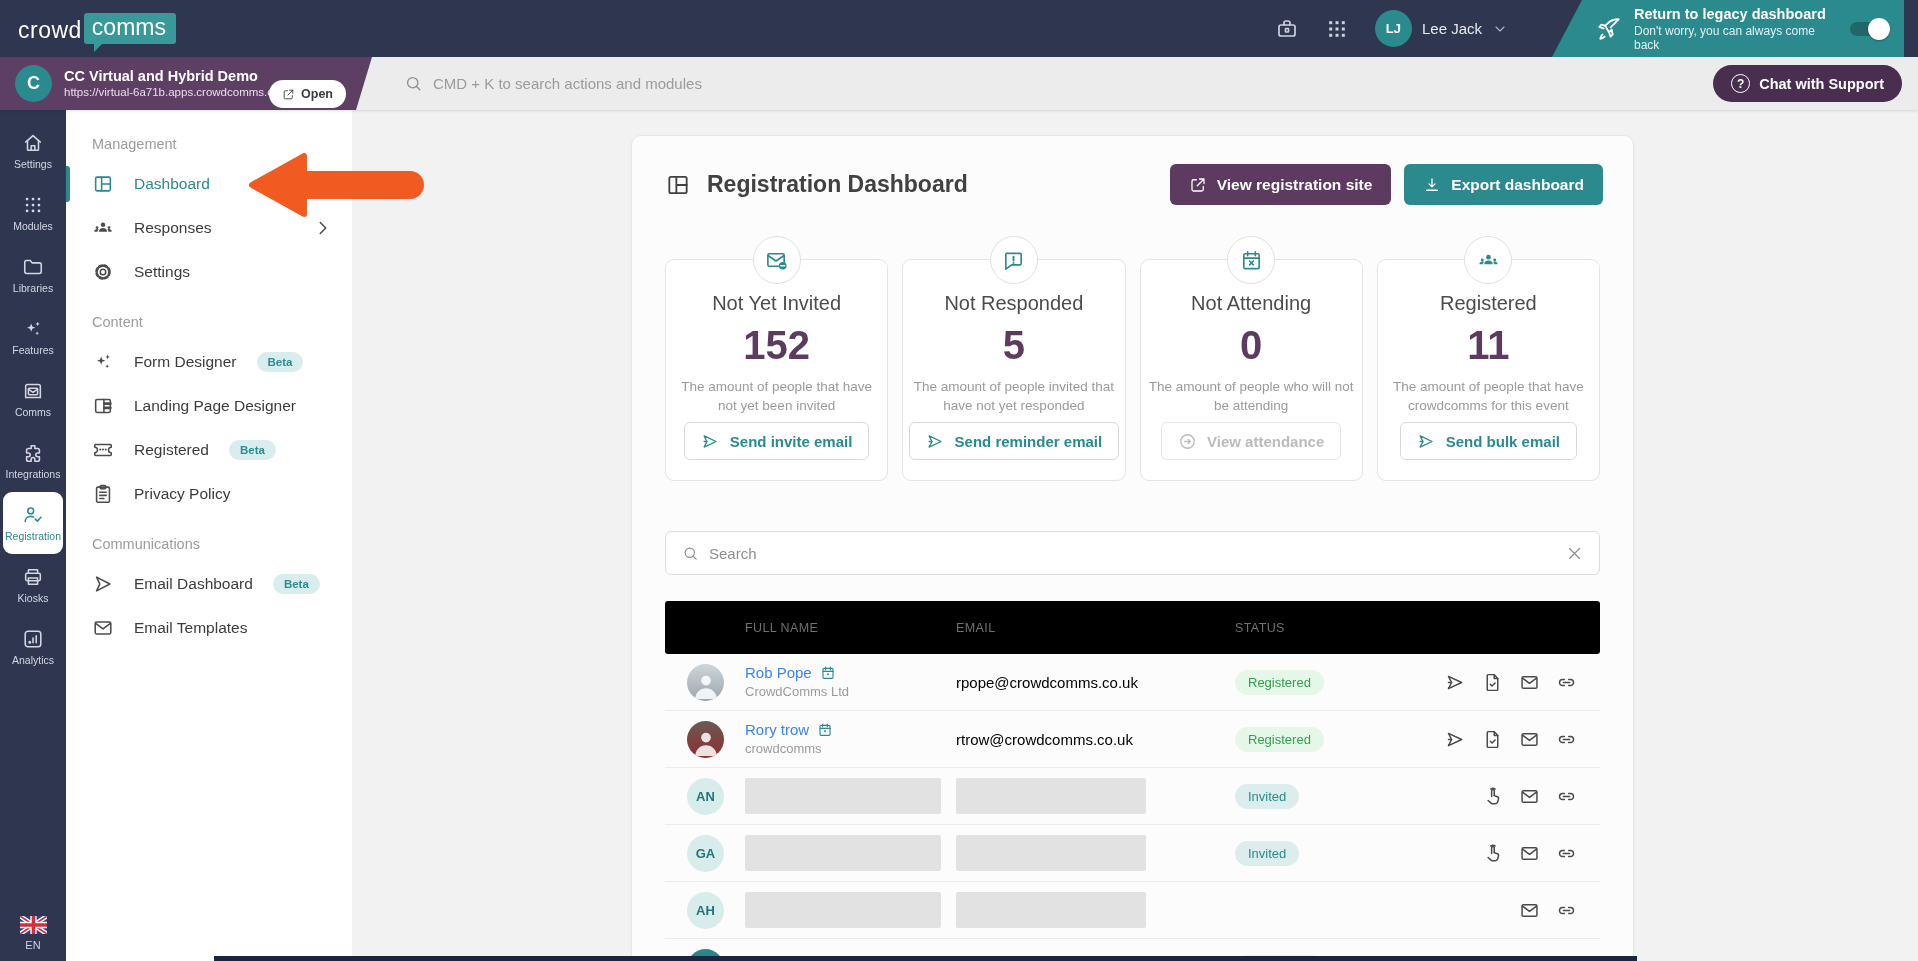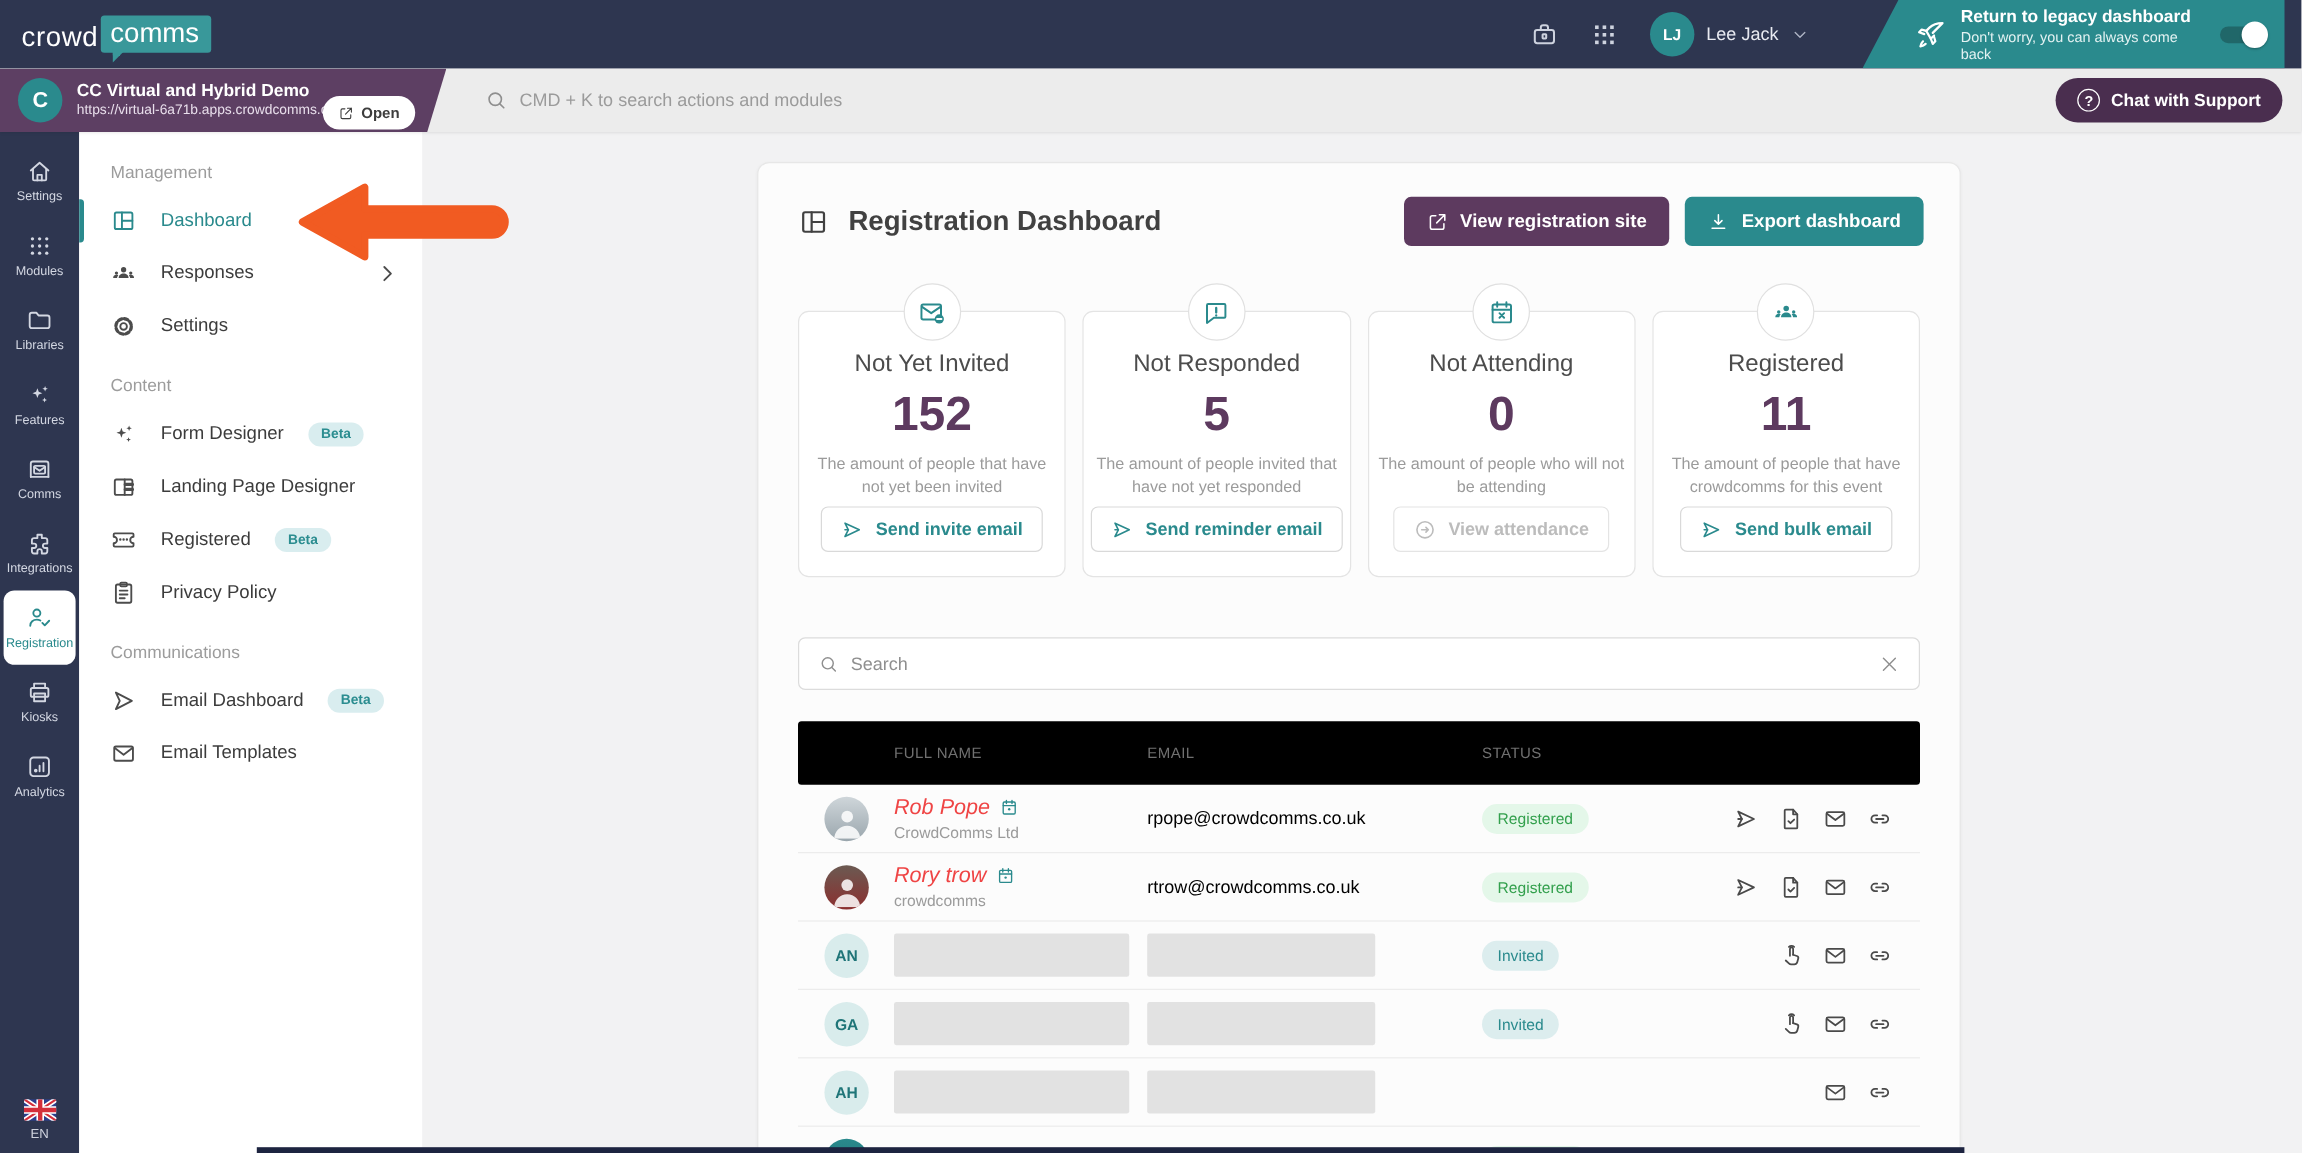--- a/index.html
+++ b/index.html
@@ -111,21 +111,21 @@
   .th { font-size:12.5px; color:#707070; letter-spacing:.4px; }
   .tbody-row { height:57px; border-bottom:1px solid #ececec; }
   .avatar { width:37px; height:37px; border-radius:50%; overflow:hidden; position:relative; display:flex; align-items:center; justify-content:center; }
   .avatar.photo1 { background:linear-gradient(180deg,#cfd6da 0%,#9aa6ad 100%); }
   .avatar.photo2 { background:linear-gradient(180deg,#6b5a52 0%,#8c2f2f 100%); }
   .avatar.photo3 { background:linear-gradient(180deg,#2a8a8d 0%,#1f6e71 100%); }
   .avatar.photo svg { width:26px; height:26px; color:rgba(255,255,255,.85); margin-top:8px; }
   .avatar.initials { background:#d9ecec; color:#1f7578; font-size:13px; font-weight:bold; }
   .namecell { line-height:1.3; }
   .name-line { display:flex; align-items:center; gap:8px; }
-  .pname { font-size:18px; color:#ef4444;font-style:italic; }
+  .pname { font-size:15px; color:#3b82f6; }
   .cal-badge { width:16px; height:16px; color:#2a8a8d; }
   .company { font-size:13px; color:#9b9b9b; margin-top:1px; }
   .email-link { font-size:15px; color:#000000; text-decoration:none; cursor:pointer; }
   .skel { background:#e2e2e2; border-radius:2px; height:36px; }
   .skel.name { width:196px; }
   .skel.mail { width:190px; }
   .pill { display:inline-block; font-size:13px; border-radius:13px; padding:5px 13px; }
   .pill.registered { background:#e4f7e9; color:#33a04d; }
   .pill.invited { background:#dcedee; color:#2a8a8d; }
   .actions { display:flex; justify-content:flex-end; gap:16px; color:#4a4a4a; }

